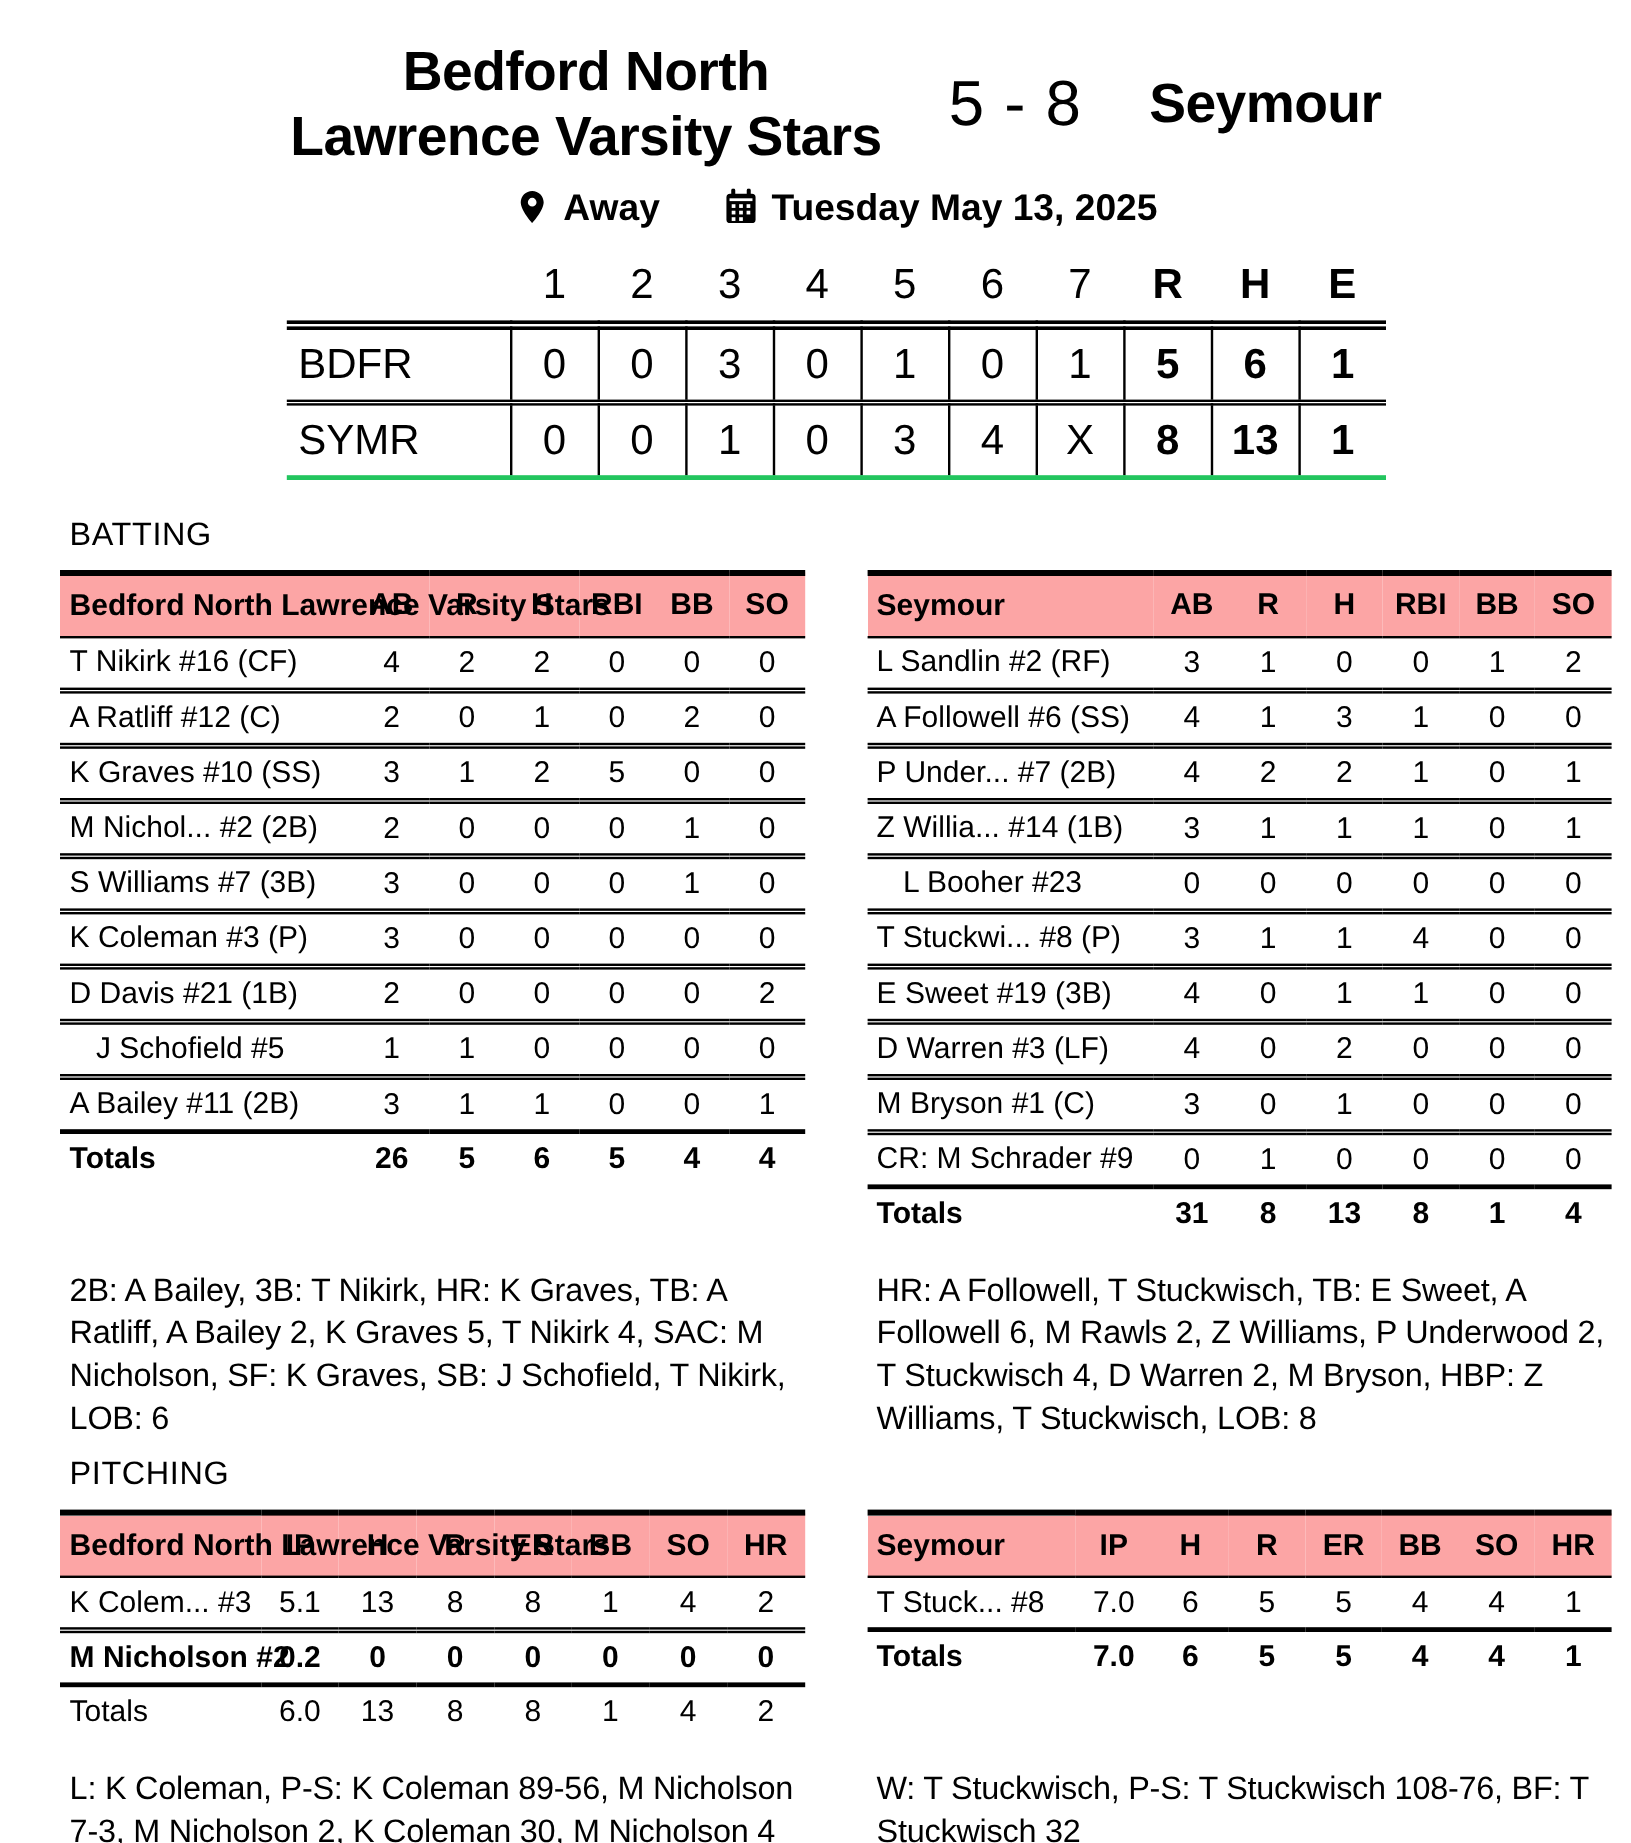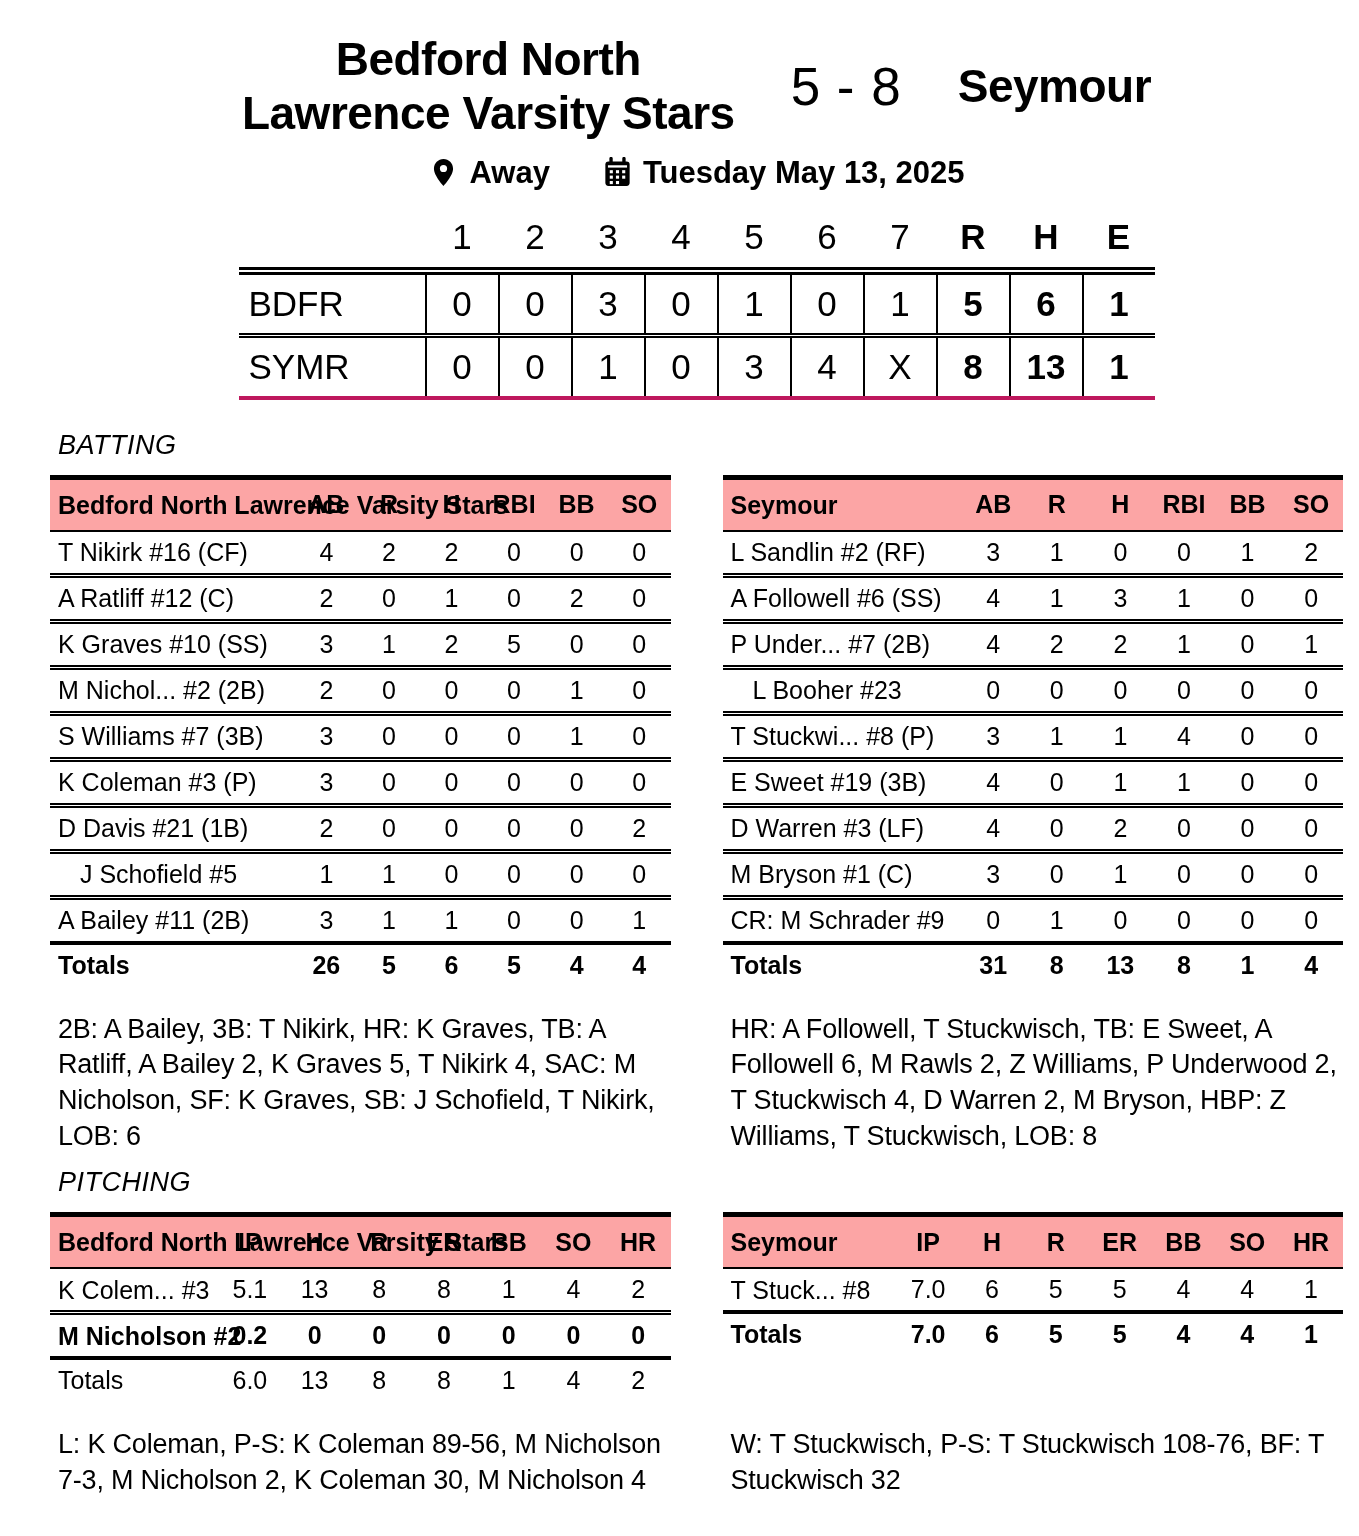--- a/index.html
+++ b/index.html
@@ -16,29 +16,29 @@
   .score { font-size:53px; font-weight:400; letter-spacing:1px; white-space:nowrap; }
   .meta { display:flex; justify-content:center; align-items:center; gap:52px; margin-top:14px; }
   .meta-group { display:flex; align-items:center; gap:10px; font-size:31px; font-weight:700; }
   .meta-group svg { width:31px; height:31px; display:block; }
 
   
   table.linescore { border-collapse:collapse; margin:26px auto 0; }
   .linescore th { font-size:35px; font-weight:400; padding:0 0 10px 0; text-align:center; }
   .linescore th.rhe { font-weight:700; }
   .linescore th.teamcol { width:175px; }
-  .linescore tbody { border-top:8px double #000; border-bottom:4px solid #be185d; }
+  .linescore tbody { border-top:8px double #000; border-bottom:4px solid #22c55e; }
   .linescore tbody tr + tr { border-top:5px double #000; }
   .linescore td { font-size:35px; text-align:center; height:56px; width:69px; }
   .linescore td.team { text-align:left; padding-left:10px; width:175px; }
   .linescore td + td { border-left:2px solid #000; }
   .linescore td.rhe { font-weight:700; }
 
   
-  .section-label { font-size:27px; font-weight:400; letter-spacing:0.5px; margin:30px 0 14px 8px;font-style:italic; }
+  .section-label { font-size:27px; font-weight:400; letter-spacing:0.5px; margin:30px 0 14px 8px; }
   .cols { display:grid; grid-template-columns:1fr 1fr; column-gap:52px; align-items:start; }
 
   
   table.stat-table { width:100%; border-collapse:collapse; table-layout:fixed; }
   .stat-table thead tr { background:#fca5a5; border-top:5px solid #000; border-bottom:2px solid #000; }
   .stat-table th { font-size:25px; font-weight:700; height:50px; padding:0; }
   .stat-table td { font-size:25px; font-weight:400; height:41px; padding:0; }
   .stat-table .name-cell { text-align:left; position:relative; overflow:visible; }
   .stat-table .overflow-name {
     position:absolute; left:8px; top:50%; transform:translateY(-50%);
@@ -338,20 +338,31 @@
             </td>
             <td class="stat-cell">4</td>
             <td class="stat-cell">2</td>
             <td class="stat-cell">2</td>
             <td class="stat-cell">1</td>
             <td class="stat-cell">0</td>
             <td class="stat-cell">1</td>
           </tr>
           <tr class="player-row">
             <td class="name-cell">
+              <span class="overflow-name">Z Willia... #14 (1B)</span>
+            </td>
+            <td class="stat-cell">3</td>
+            <td class="stat-cell">1</td>
+            <td class="stat-cell">1</td>
+            <td class="stat-cell">1</td>
+            <td class="stat-cell">0</td>
+            <td class="stat-cell">1</td>
+          </tr>
+          <tr class="player-row">
+            <td class="name-cell">
               <span class="overflow-name sub">L Booher #23</span>
             </td>
             <td class="stat-cell">0</td>
             <td class="stat-cell">0</td>
             <td class="stat-cell">0</td>
             <td class="stat-cell">0</td>
             <td class="stat-cell">0</td>
             <td class="stat-cell">0</td>
           </tr>
           <tr class="player-row">

